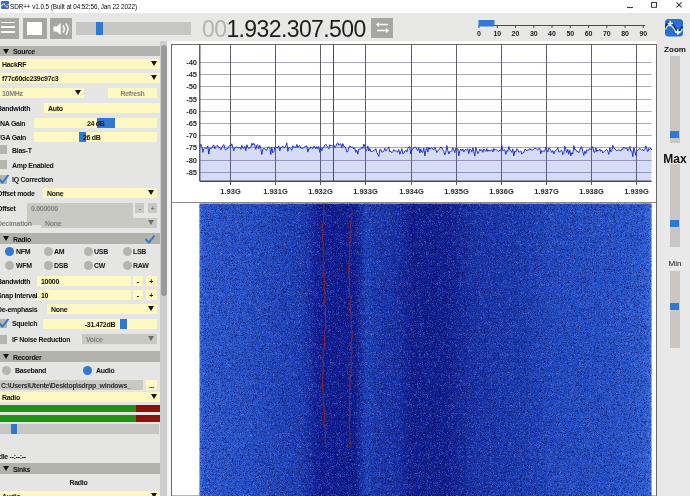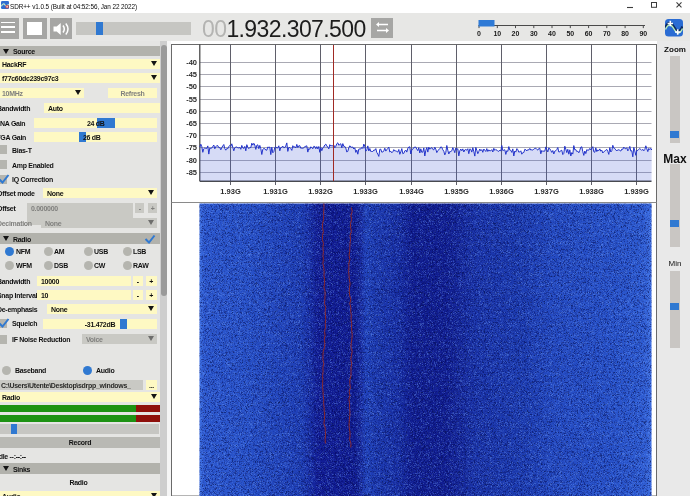--- a/index.html
+++ b/index.html
@@ -223,20 +223,24 @@
     <div class="wdg" style="left:43px;top:277.5px;width:114px;height:10px">
  <div class="abs" style="left:76.5px;top:0;width:7px;height:10px;background:#3079d1"></div>
  <div class="t tc" style="left:0;width:114px">-31.472dB</div>
     </div>
     <div class="cb" style="left:-2px;top:293.5px"></div>
     <div class="lbl" style="left:11.5px;top:294px">IF Noise Reduction</div>
     <div class="wdg dis" style="left:81.5px;top:293px;width:75.5px;height:10px">
       <div class="t" style="left:4px">Voice</div>
       <div class="arr arrg"></div>
     </div>
+    <div class="hdr" style="top:310px">
+      <div class="tri"></div>
+      <div class="tx">Recorder</div>
+    </div>
     <div class="radio" style="left:1.5px;top:325.0px"></div>
     <div class="lbl" style="left:14.5px;top:325.0px">Baseband</div>
     <div class="radio on" style="left:83.0px;top:325.0px"></div>
     <div class="lbl" style="left:95.5px;top:325.0px">Audio</div>
     <div class="wdg dis" style="left:0px;top:338.5px;width:143px;height:10px">
       <div class="t" style="left:1px;color:#2a2a28;font-size:7.5px">C:\Users\Utente\Desktop\sdrpp_windows_</div>
     </div>
     <div class="wdg" style="left:146px;top:338.5px;width:11px;height:10px">
       <div class="t tc" style="left:0;width:11px">...</div>
     </div>
@@ -245,23 +249,20 @@
       <div class="arr"></div>
     </div>
     <div class="abs" style="left:0;top:363.5px;width:160px;height:7.5px;background:#1d9213">
  <div class="abs" style="left:135.5px;top:0;width:24.5px;height:7.5px;background:#8e100b"></div>
     </div>
     <div class="abs" style="left:0;top:373.5px;width:160px;height:7.5px;background:#1d9213">
  <div class="abs" style="left:135.5px;top:0;width:24.5px;height:7.5px;background:#8e100b"></div>
     </div>
     <div class="abs" style="left:0;top:383px;width:159px;height:9.5px;background:#c6c6c2">
  <div class="abs" style="left:11px;top:0;width:6px;height:9.5px;background:#3079d1"></div>
-    </div>
-    <div class="wdg" style="left:0;top:395.5px;width:160px;height:11px;background:#b9b9b4">
-      <div class="t tc" style="left:0;top:1.8px;width:160px">Record</div>
     </div>
     <div class="lbl" style="left:-3px;top:411px">Idle --:--:--</div>
     <div class="hdr" style="top:422px">
       <div class="tri"></div>
       <div class="tx">Sinks</div>
     </div>
     <div class="lbl" style="left:0;top:437px;width:157px;text-align:center;transform-origin:50% 50%">Radio</div>
     <div class="wdg" style="left:0px;top:449.5px;width:160px;height:10px">
       <div class="t" style="left:2px">Audio</div>
       <div class="arr"></div>

